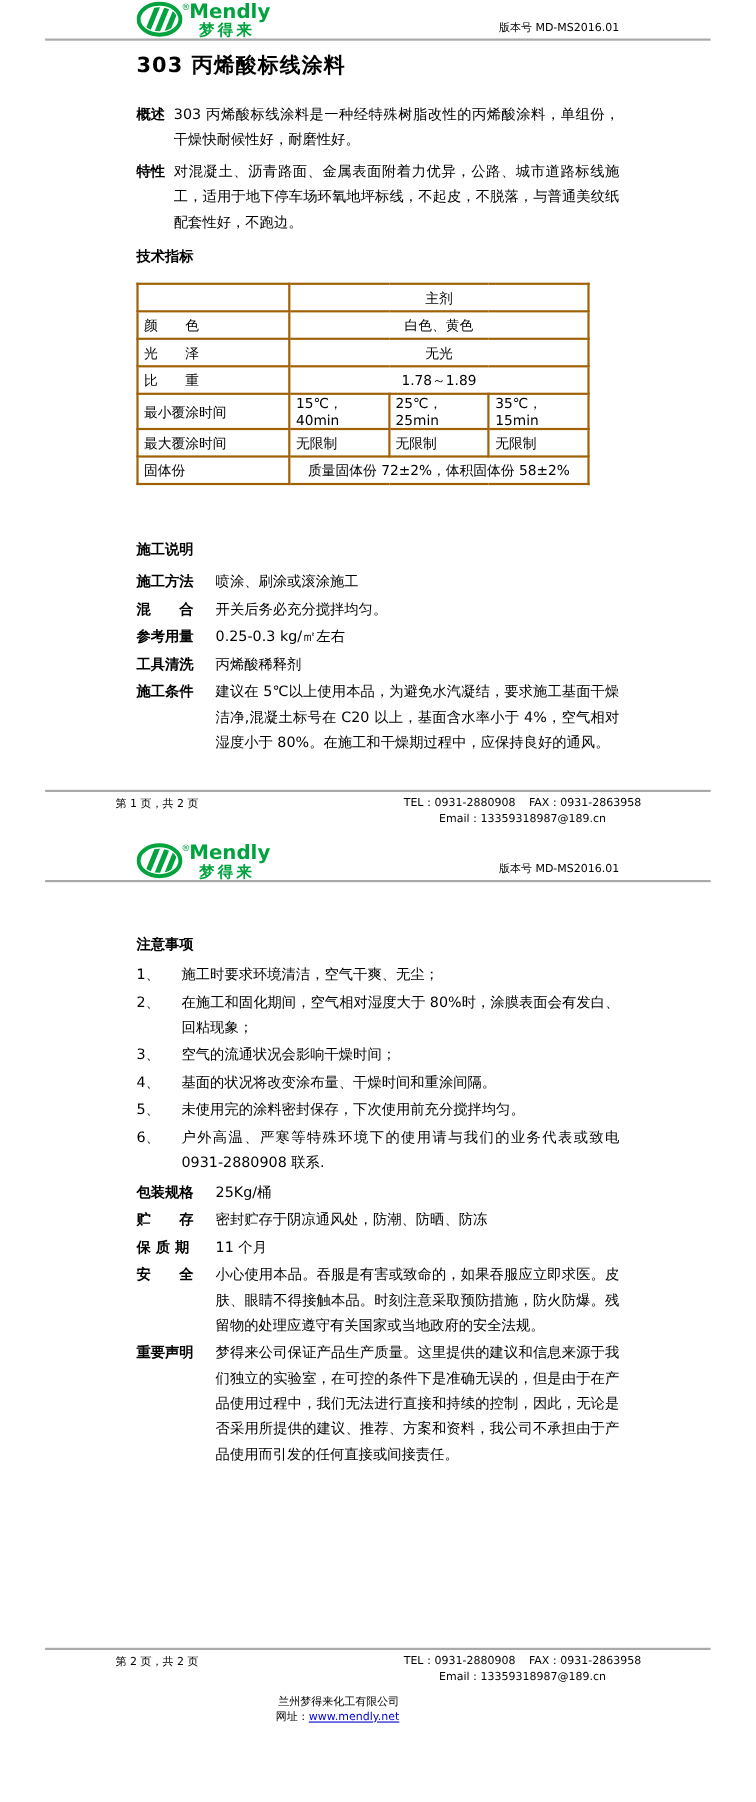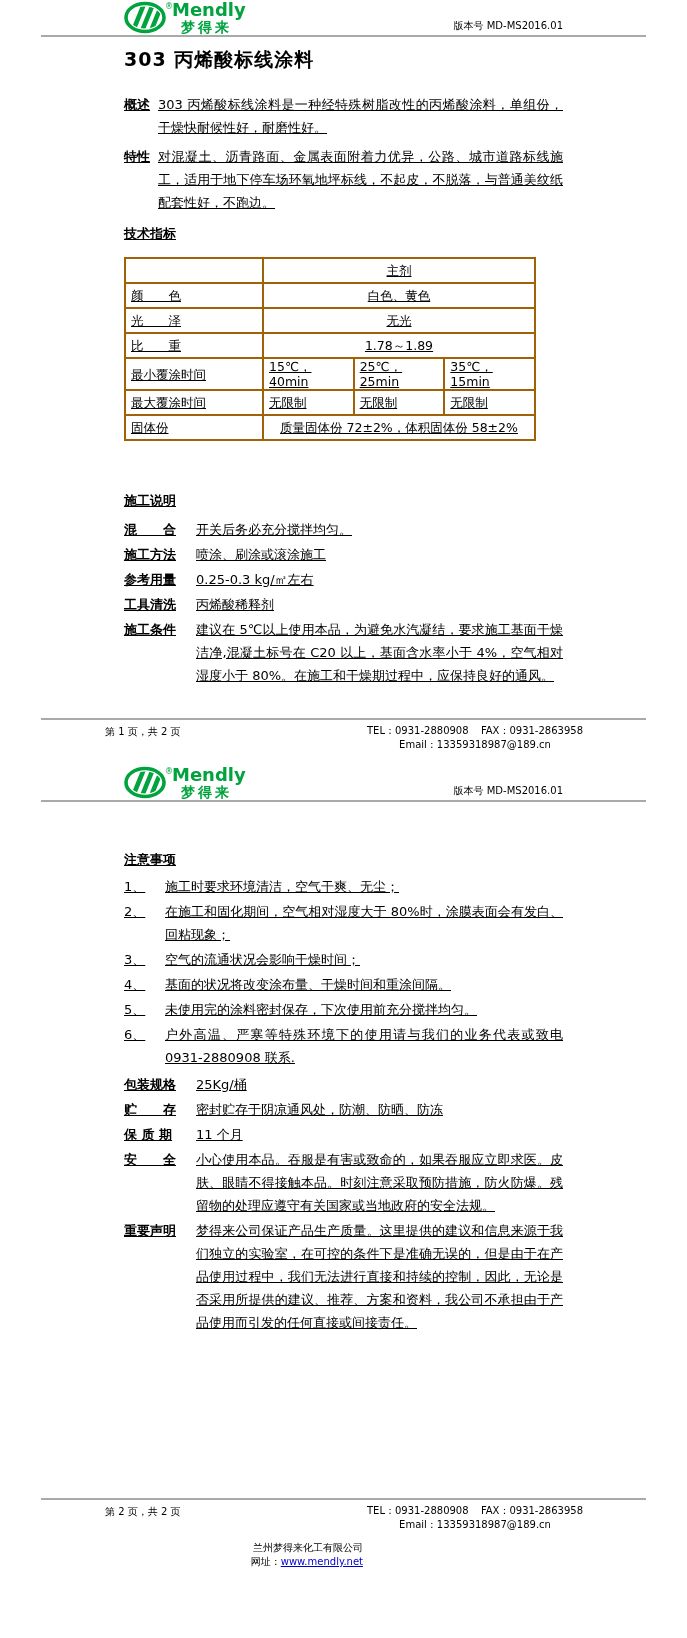--- a/index.html
+++ b/index.html
@@ -12,21 +12,21 @@
   .hdr{position:relative;}
   #page2 .hdr{padding-top:13px;}
   .logo-wrap{margin-left:124px;height:35px;}
   .version{position:absolute;right:124px;font-size:10px;line-height:12px;}
   #page1 .version{top:20px;}
   #page2 .version{top:33px;}
   .hdr-rule{border:none;border-top:2px solid #a9a9a9;margin:0 41px;height:0;}
 
   .title{margin:10px 124px 0;font-size:19px;line-height:24px;font-weight:bold;letter-spacing:1px;}
 
-  .content{margin:0 124px;font-size:13px;line-height:23px;text-decoration:underline;}
+  .content{margin:0 124px;font-size:13px;line-height:23px;}
 
   .para-row{display:flex;}
   .para-row.overview{margin-top:22px;}
   .para-row.features{margin-top:6px;}
   .plbl{flex:0 0 34px;font-weight:bold;}
   .ptxt{flex:1;text-align:justify;}
 
   .sec-heading{font-weight:bold;font-size:13px;line-height:23px;}
   .tech-heading{margin-top:8px;}
   .constr-heading{margin-top:48px;margin-bottom:6px;}
@@ -135,26 +135,26 @@
       <tr>
         <td class="lblc">固体份</td>
         <td colspan="3" class="ctr">质量固体份 72±2%，体积固体份 58±2%</td>
       </tr>
     </tbody>
       </table>
 
     <div class="sec-heading constr-heading">施工说明</div>
 
     <div class="c-row">
+      <span class="clbl">施工方法</span>
+      <span class="ctxt">喷涂、刷涂或滚涂施工</span>
+    </div>
+    <div class="c-row">
       <span class="clbl">混　　合</span>
       <span class="ctxt">开关后务必充分搅拌均匀。</span>
-    </div>
-    <div class="c-row">
-      <span class="clbl">施工方法</span>
-      <span class="ctxt">喷涂、刷涂或滚涂施工</span>
     </div>
     <div class="c-row">
       <span class="clbl">参考用量</span>
       <span class="ctxt">0.25-0.3 kg/㎡左右</span>
     </div>
     <div class="c-row">
       <span class="clbl">工具清洗</span>
       <span class="ctxt">丙烯酸稀释剂</span>
     </div>
     <div class="c-row">

